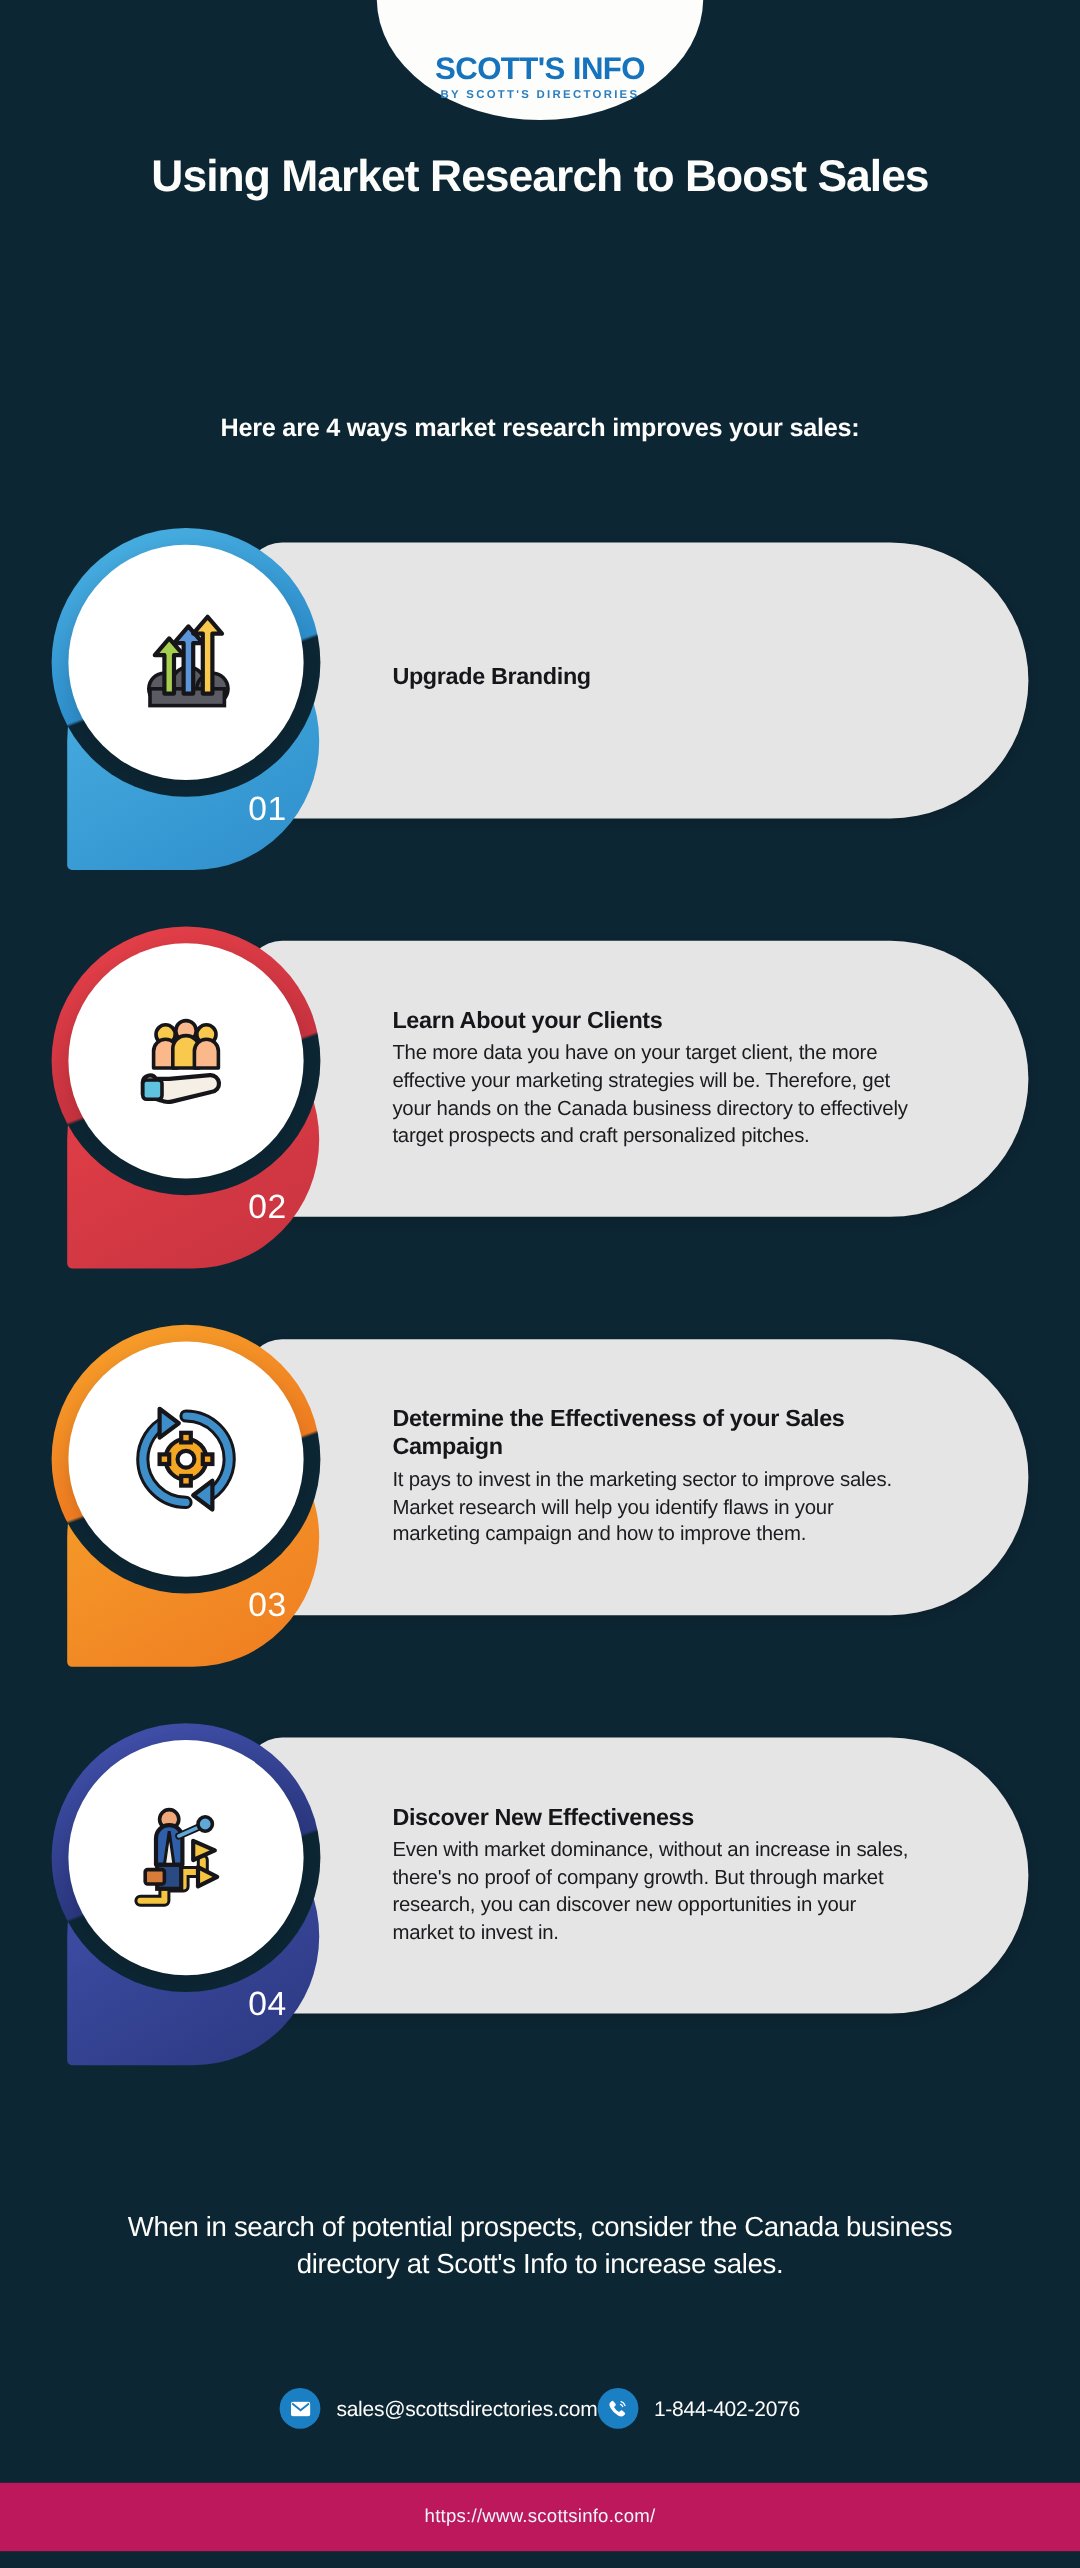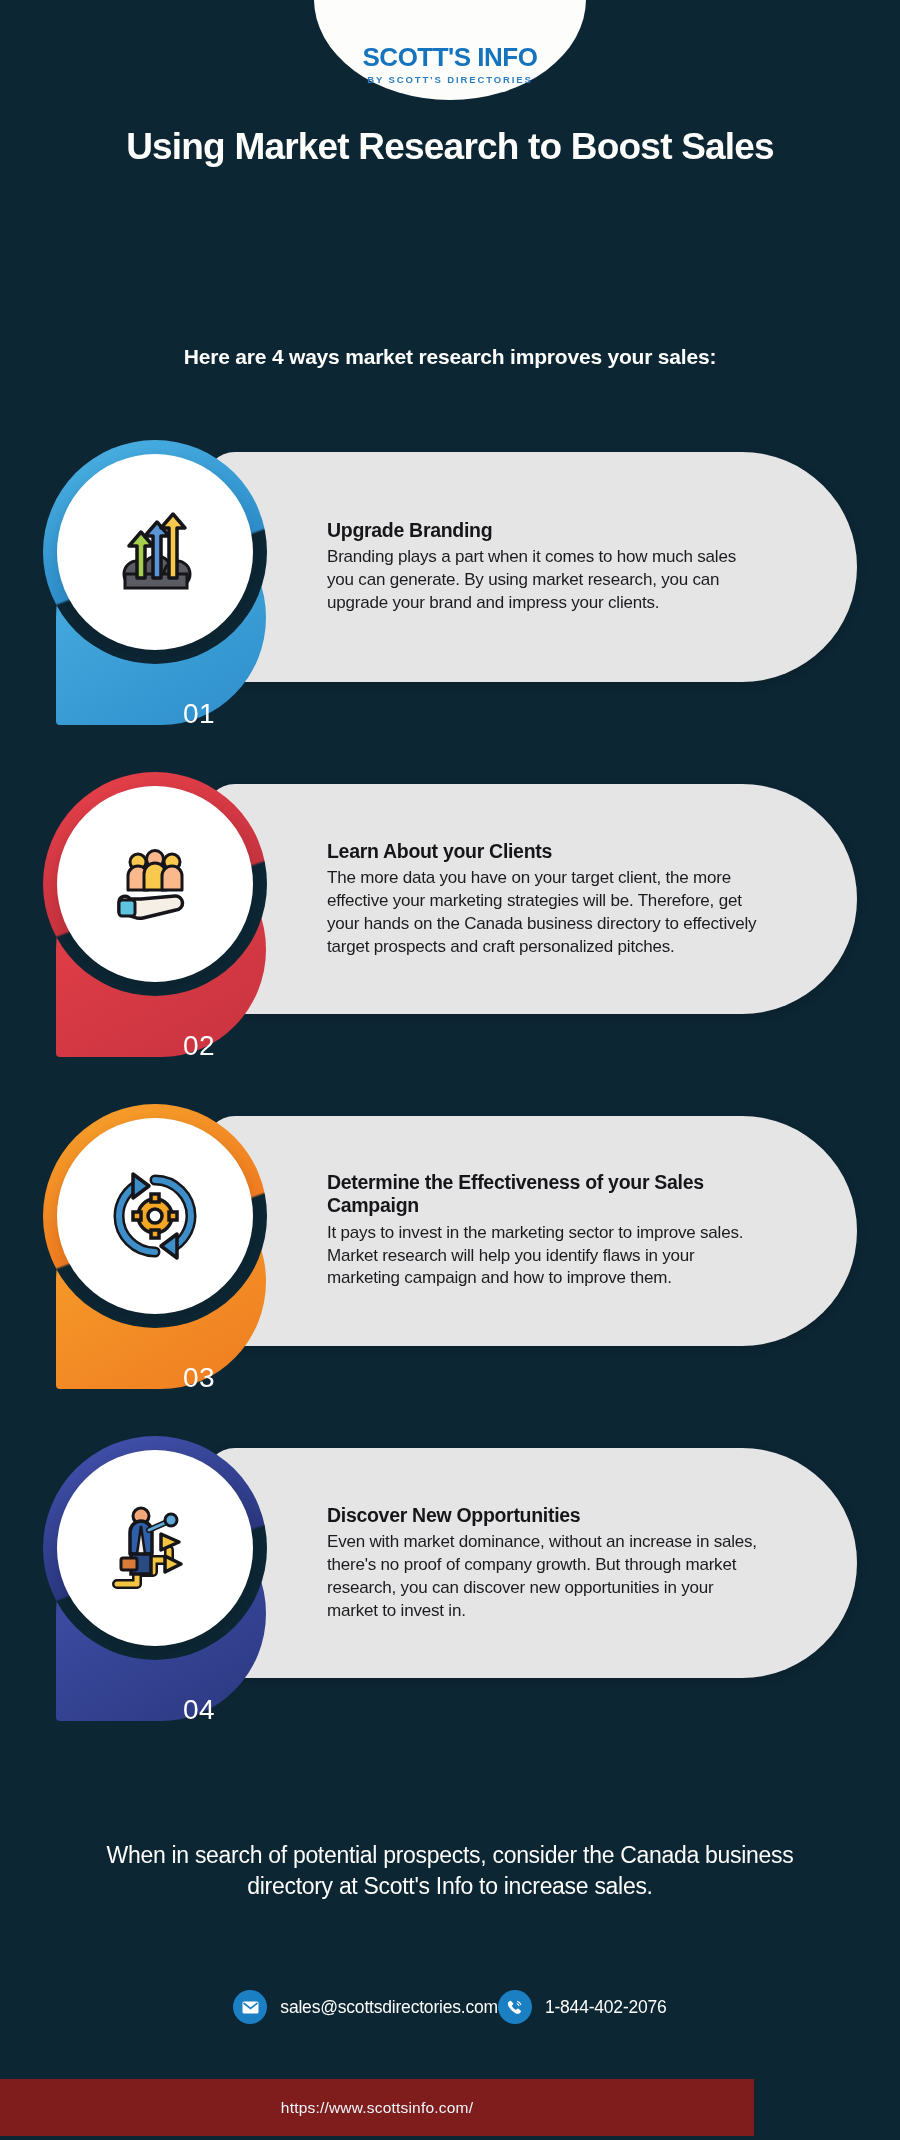--- a/index.html
+++ b/index.html
@@ -126,27 +126,26 @@
     width: 210px;
     height: 215px;
     border-radius: 50% 50% 50% 4px;
     z-index: 1;
   }
   .badge-num {
     position: absolute;
     left: 183px;
     top: 218px;
     width: 80px;
-    text-align: left;
+    text-align: center;
     color: #ffffff;
     font-size: 28px;
     font-weight: 500;
     z-index: 4;
     letter-spacing: 0.5px;
-    margin-top: 40px;
   }
   .icon-ring {
     position: absolute;
     left: 43px;
     top: 0px;
     width: 224px;
     height: 224px;
     border-radius: 50%;
     z-index: 2;
     display: flex;
@@ -205,24 +204,24 @@
   }
   .contact-text {
     color: #fdfdfb;
     font-size: 17.5px;
     letter-spacing: -0.2px;
   }
 
   .urlbar {
     position: absolute;
     left: 0;
-    bottom: 4px;
-    width: 754px;
+    bottom: 14px;
+    width: 900px;
     height: 57px;
-    background: #7f1d1d;
+    background: #be185d;
     display: flex;
     align-items: center;
     justify-content: center;
   }
   .urlbar a, .urlbar span {
     color: #eef6fb;
     font-size: 15.5px;
     text-decoration: none;
     letter-spacing: 0.2px;
   }
@@ -252,21 +251,20 @@
           <rect x="22" y="74" width="62" height="14" fill="#5b5b63" stroke="#15151a" stroke-width="3"></rect>
           <path d="M34 78 L34 46 L26 46 L38 32 L50 46 L42 46 L42 78 Z" fill="#a6cf4f" stroke="#15151a" stroke-width="3.5" stroke-linejoin="round"></path>
           <path d="M50 78 L50 36 L42 36 L54 22 L66 36 L58 36 L58 78 Z" fill="#5b95d8" stroke="#15151a" stroke-width="3.5" stroke-linejoin="round"></path>
           <path d="M66 78 L66 28 L58 28 L70 14 L82 28 L74 28 L74 78 Z" fill="#f8c94d" stroke="#15151a" stroke-width="3.5" stroke-linejoin="round"></path>
         </svg>
       </div>
     </div>
     <div class="card-panel">
       <div class="card-text">
         <div class="card-title">Upgrade Branding</div>
-        <div class="card-body">Branding plays a part when it comes to how much sales you can generate. By using market research, you can upgrade your brand and impress your clients.</div>
       </div>
     </div>
   </div>
 
   <div class="card">
     <div class="badge-tail" style="background:linear-gradient(150deg,#e8414a,#c7333f);"></div>
     <div class="badge-num">02</div>
     <div class="icon-ring" style="background:linear-gradient(160deg,#e8414a 0%,#c7333f 55%,#0d2634 56%);">
       <div class="icon-disc">
         <svg width="104" height="104" viewBox="0 0 104 104">
@@ -336,21 +334,21 @@
           <rect x="28" y="58" width="20" height="20" fill="#2a4a84" stroke="#15151a" stroke-width="3.5"></rect>
           <rect x="18" y="62" width="16" height="12" rx="2" fill="#d87c3a" stroke="#15151a" stroke-width="3"></rect>
           <path d="M46 34 L64 26" stroke="#15151a" stroke-width="6" stroke-linecap="round"></path>
           <path d="M46 34 L64 26" stroke="#5fa8d8" stroke-width="3" stroke-linecap="round"></path>
           <circle cx="68" cy="24" r="6" fill="#5fa8d8" stroke="#15151a" stroke-width="3"></circle>
         </svg>
       </div>
     </div>
     <div class="card-panel">
       <div class="card-text">
-        <div class="card-title">Discover New Opportunities</div>
+        <div class="card-title">Discover New Effectiveness</div>
         <div class="card-body">Even with market dominance, without an increase in sales, there's no proof of company growth. But through market research, you can discover new opportunities in your market to invest in.</div>
       </div>
     </div>
   </div>
 
 </div>
 
 <div class="closing">When in search of potential prospects, consider the Canada business directory at Scott's Info to increase sales.</div>
 
 <div class="contact-row">

